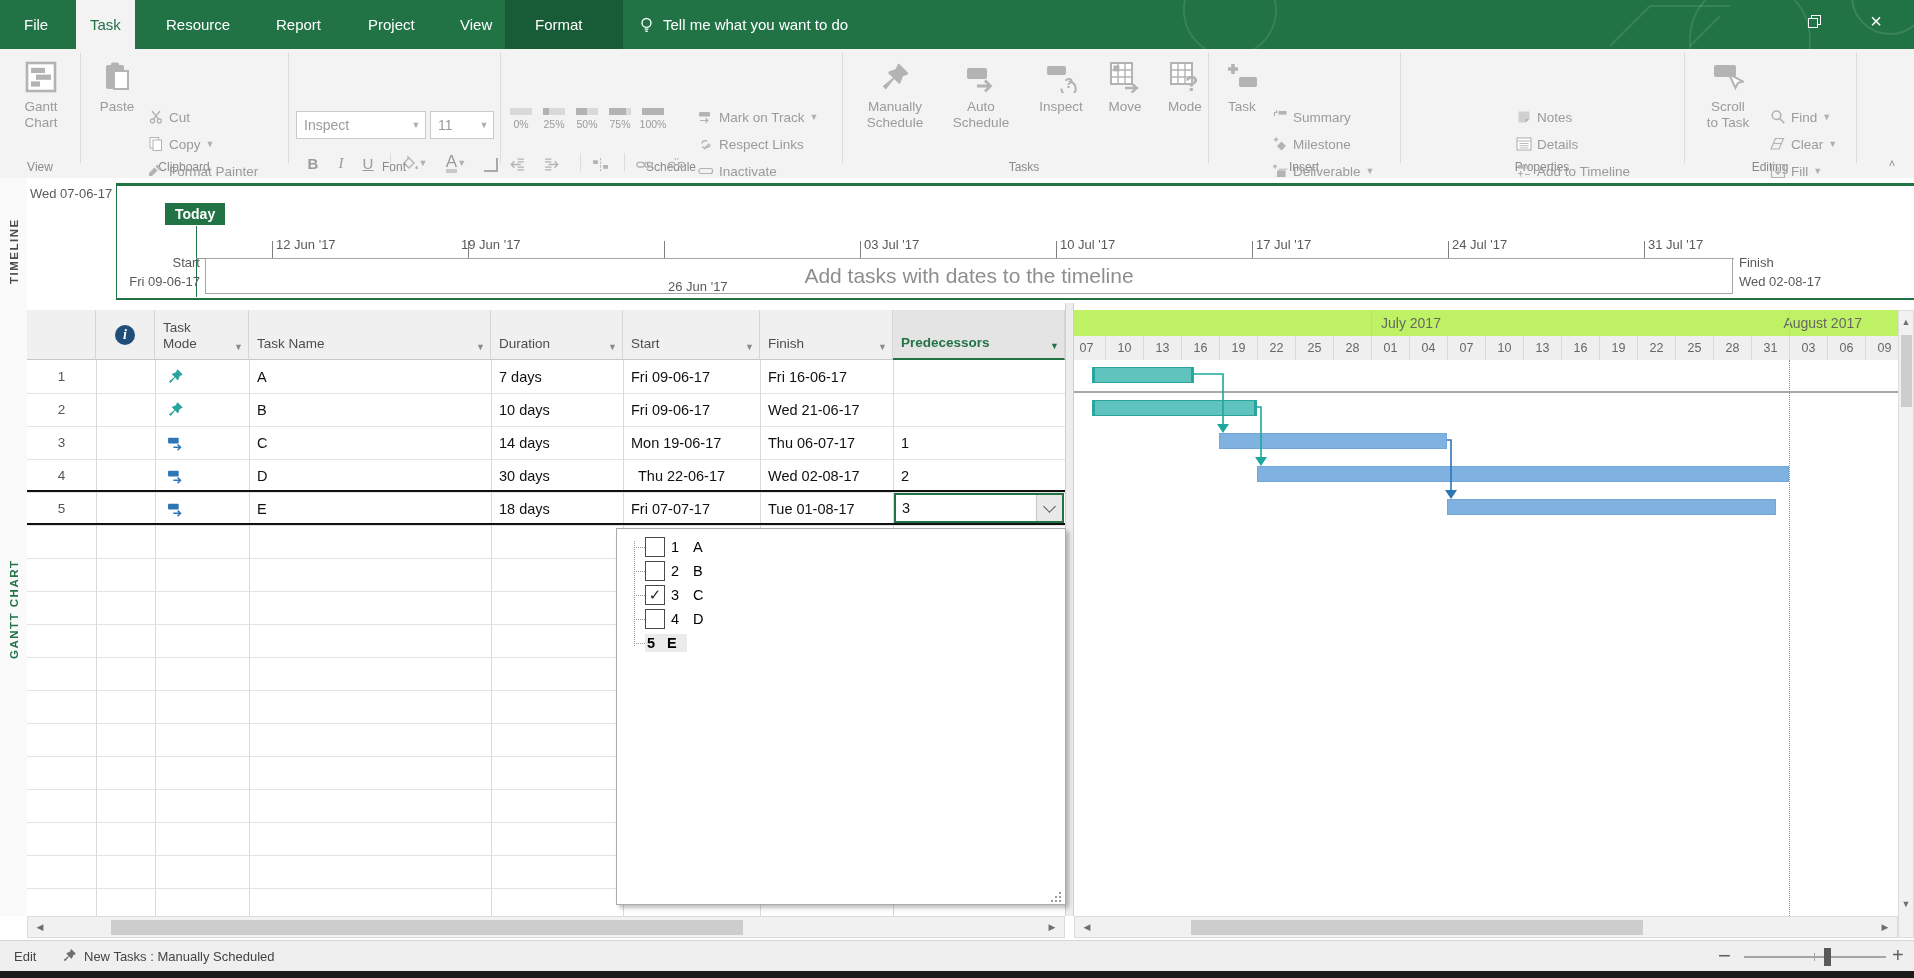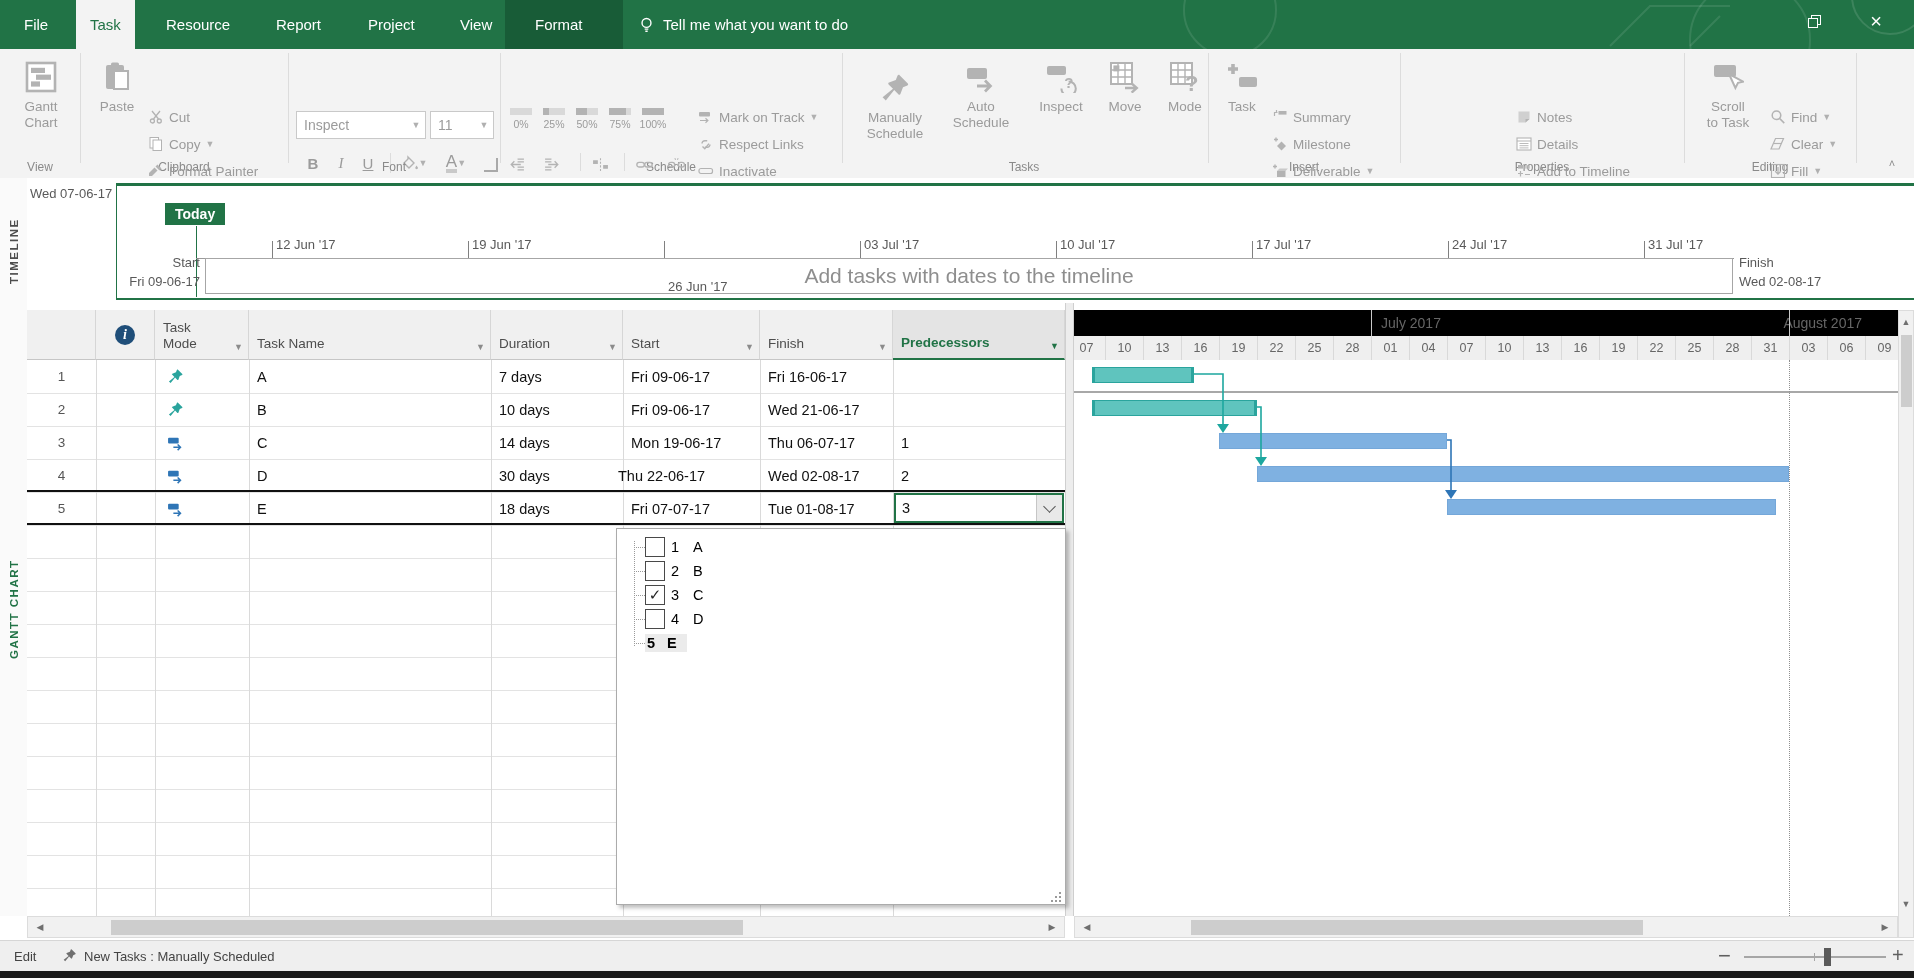--- a/index.html
+++ b/index.html
@@ -63,21 +63,21 @@
              padding-left:8px;box-sizing:border-box;white-space:nowrap;overflow:hidden;}
   .rownum{justify-content:center;padding-left:0;color:#555;font-size:13.5px;}
   
   .dd-panel{position:absolute;left:616px;top:528px;width:448px;height:375px;background:#fff;
             border:1px solid #ababab;box-shadow:3px 3px 4px rgba(0,0,0,.25);z-index:30;}
   .dd-item{position:absolute;left:0;height:24px;display:flex;align-items:center;font-size:14.5px;color:#000;}
   .dd-check{width:20px;height:20px;border:1px solid #494949;background:#fff;display:inline-flex;
             align-items:center;justify-content:center;font-size:15px;color:#222;box-sizing:border-box;}
   .dd-grip{position:absolute;right:3px;bottom:3px;width:12px;height:12px;}
   
-  .ch-head1{position:absolute;left:1074px;top:310px;width:824px;height:26px;background:#000000;
+  .ch-head1{position:absolute;left:1074px;top:310px;width:824px;height:26px;background:#bef264;
             border-bottom:1px solid #d9d9d9;overflow:hidden;}
   .ch-head2{position:absolute;left:1074px;top:336px;width:824px;height:24px;background:#efefef;
             border-bottom:1px solid #c9c9c9;overflow:hidden;}
   .daycell{position:absolute;top:0;width:38px;height:24px;border-left:1px solid #d9d9d9;
            font-size:12.5px;color:#666;text-align:center;line-height:24px;box-sizing:border-box;}
   .mlabel{position:absolute;top:0;height:26px;line-height:26px;font-size:14px;color:#666;white-space:nowrap;}
   .mdiv{position:absolute;top:0;width:1px;height:26px;background:#c9c9c9;}
   .ch-body{position:absolute;left:1074px;top:360px;width:824px;height:556px;background:#fff;overflow:hidden;}
   .bar{position:absolute;height:16px;box-sizing:border-box;}
   .bar.manual{background:#5fc4be;border:1px solid #2aa49d;border-left:3px solid #2aa49d;
@@ -198,21 +198,21 @@
       <div class="rbig" style="left: 90px; width: 54px;">
         <span class="ic" style="margin: 6px 0px;">
           <svg width="32" height="32" viewBox="0 0 16 16">
             <rect x="2.5" y="2" width="9" height="12" rx="1" fill="currentColor"></rect>
             <rect x="5" y="0.8" width="4" height="3" rx="0.8" fill="currentColor"></rect>
             <rect x="6.5" y="5" width="7" height="9" fill="#fff" stroke="currentColor"></rect>
           </svg>
         </span>
         <div class="lbl">Paste<span class="caret" style=""></span></div>
       </div>
-      <div class="rbig" style="left: 853px; width: 84px; justify-content: center;">
+      <div class="rbig" style="left: 853px; width: 84px;">
         <span class="ic" style="margin: 6px 0px;">
           <svg width="32" height="32" viewBox="0 0 16 16">
             <path fill="currentColor" d="M10.3 1.6l4.1 4.1c.3.3.2.8-.2 1l-2.2.9-1.3 3.4c-.1.4-.6.5-.9.2L7.6 9l-4.2 5.2-1.6-1.6L7 8.4 4.8 6.2c-.3-.3-.2-.8.2-.9l3.4-1.3.9-2.2c.2-.4.7-.5 1-.2z"></path>
           </svg>
         </span>
         <div class="lbl">Manually</div>
         <div class="lbl">Schedule</div>
       </div>
       <div class="rbig" style="left: 941px; width: 80px;">
         <span class="ic" style="margin: 6px 0px;">
@@ -499,21 +499,21 @@
     <div class="tl-pane" style="left:89px;top:5px;width:1798px;height:112px"></div>
     <div class="tl-side" style="left:3px;top:8px">Wed 07-06-17</div>
     <div class="today-badge" style="left:138px;top:25px">
       <span>Today</span>
     </div>
     <div class="ab" style="left:169px;top:48px;width:1px;height:71px;background:#217346"></div>
     <div id="tl-ticks">
         <div class="tl-tickmark" style="left: 245px; top: 63px; height: 17px;"></div>
         <div class="tl-tick" style="left: 249px; top: 59px;">12 Jun '17</div>
         <div class="tl-tickmark" style="left: 441px; top: 63px; height: 17px;"></div>
-        <div class="tl-tick" style="left: 445px; top: 59px;">19 Jun '17</div>
+        <div class="tl-tick" style="left: 434px; top: 59px;">19 Jun '17</div>
         <div class="tl-tickmark" style="left: 637px; top: 63px; height: 17px;"></div>
         <div class="tl-tick" style="left: 641px; top: 59px; margin-top: 42px;">26 Jun '17</div>
         <div class="tl-tickmark" style="left: 833px; top: 63px; height: 17px;"></div>
         <div class="tl-tick" style="left: 837px; top: 59px;">03 Jul '17</div>
         <div class="tl-tickmark" style="left: 1029px; top: 63px; height: 17px;"></div>
         <div class="tl-tick" style="left: 1033px; top: 59px;">10 Jul '17</div>
         <div class="tl-tickmark" style="left: 1225px; top: 63px; height: 17px;"></div>
         <div class="tl-tick" style="left: 1229px; top: 59px;">17 Jul '17</div>
         <div class="tl-tickmark" style="left: 1421px; top: 63px; height: 17px;"></div>
         <div class="tl-tick" style="left: 1425px; top: 59px;">24 Jul '17</div>
@@ -635,21 +635,21 @@
       <div class="trow-cell" style="left: 155px; top: 459px; width: 94px; height: 33px; padding-left: 12px;">
         <span class="ic" style="color: rgb(46, 117, 182);">
           <svg width="17" height="17" viewBox="0 0 16 16">
             <rect x="1" y="3.5" width="10" height="5.5" rx="1" fill="currentColor"></rect>
             <path d="M6 12.5h6.5M10 9.8l2.7 2.7-2.7 2.7" stroke="currentColor" stroke-width="1.4" fill="none"></path>
           </svg>
         </span>
       </div>
       <div class="trow-cell" style="left: 249px; top: 459px; width: 242px; height: 33px;">D</div>
       <div class="trow-cell" style="left: 491px; top: 459px; width: 132px; height: 33px;">30 days</div>
-      <div class="trow-cell" style="left: 610px; top: 459px; width: 137px; height: 33px;">Thu 22-06-17</div>
+      <div class="trow-cell" style="left: 630px; top: 459px; width: 137px; height: 33px;">Thu 22-06-17</div>
       <div class="trow-cell" style="left: 760px; top: 459px; width: 133px; height: 33px;">Wed 02-08-17</div>
       <div class="trow-cell" style="left: 893px; top: 459px; width: 172px; height: 33px;">2</div>
       <div class="trow-cell rownum" style="left: 27px; top: 492px; width: 69px; height: 33px;">5</div>
       <div class="trow-cell" style="left: 155px; top: 492px; width: 94px; height: 33px; padding-left: 12px;">
         <span class="ic" style="color: rgb(46, 117, 182);">
           <svg width="17" height="17" viewBox="0 0 16 16">
             <rect x="1" y="3.5" width="10" height="5.5" rx="1" fill="currentColor"></rect>
             <path d="M6 12.5h6.5M10 9.8l2.7 2.7-2.7 2.7" stroke="currentColor" stroke-width="1.4" fill="none"></path>
           </svg>
         </span>

